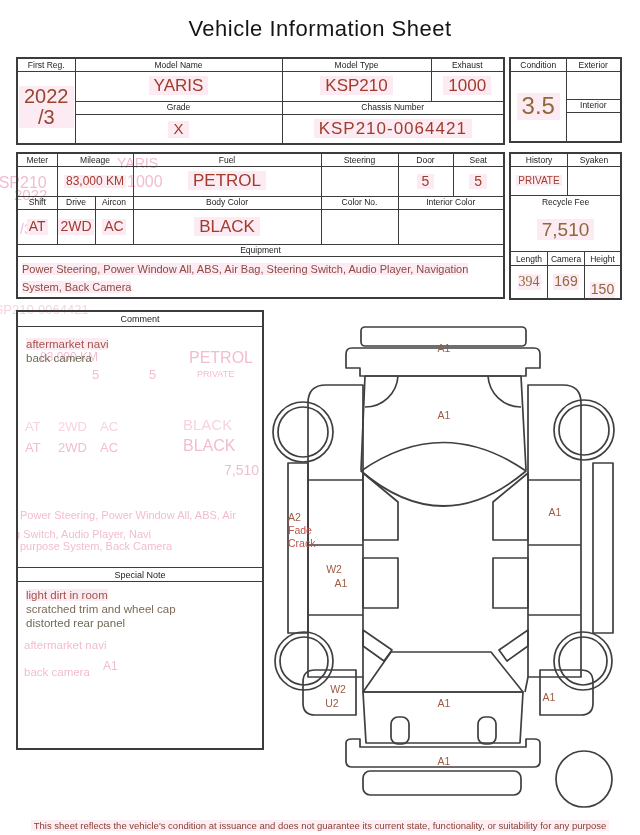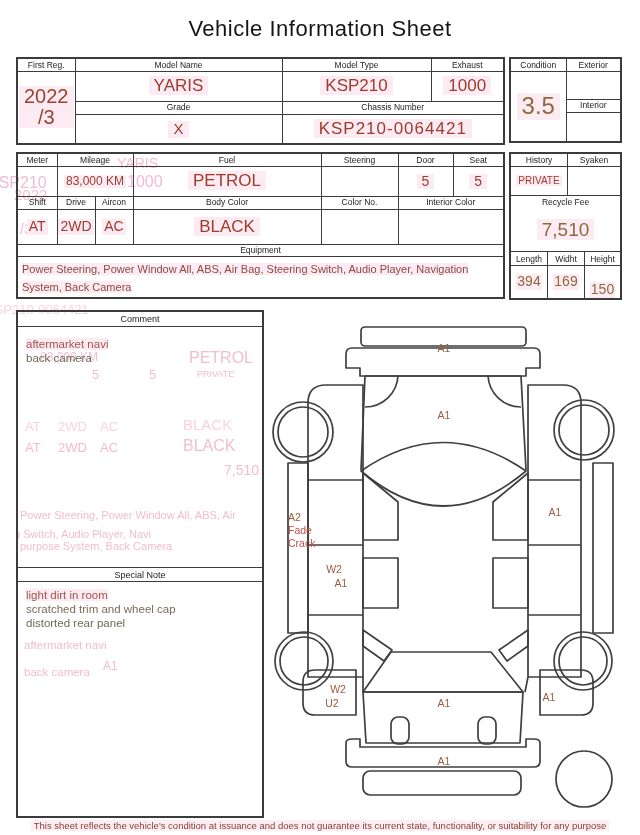--- a/index.html
+++ b/index.html
@@ -24,21 +24,21 @@
   .hl{background:#fcebf3;padding:0 5px;display:inline-block;line-height:1.12;}
   .preline{white-space:pre-line;line-height:1.05;}
   
   .p2{position:absolute;left:509px;top:152px;width:113px;height:148px;border:2px solid #3c3c3c;
       box-sizing:border-box;display:flex;flex-direction:column;z-index:1;}
   .p2row{display:flex;box-sizing:border-box;}
   .p2cell{box-sizing:border-box;display:flex;align-items:center;justify-content:center;}
   .bb{border-bottom:1px solid #3c3c3c;} .br{border-right:1px solid #3c3c3c;}
   .hdtxt{font-size:8.5px;color:#1c1c1c;}
   
-  .notes{position:absolute;left:16px;top:310px;width:248px;height:508px;border:2px solid #3c3c3c;
+  .notes{position:absolute;left:16px;top:310px;width:248px;height:440px;border:2px solid #3c3c3c;
          box-sizing:border-box;z-index:1;}
   .notehdr{position:absolute;left:0;width:100%;height:15px;border-bottom:1px solid #3c3c3c;
            box-sizing:border-box;text-align:center;font-size:9px;color:#1c1c1c;line-height:14px;}
   .noteline{position:absolute;font-size:11.5px;line-height:1.1;white-space:nowrap;}
   .c-red{color:#a3554a;} .c-olive{color:#6e6a55;} .c-olive2{color:#7d6a58;}
   
   .ghost{position:absolute;color:#f2bcd2;white-space:nowrap;z-index:0;line-height:1;}
   .ghost.light{color:#f7d3e2;}
   .gclip{position:absolute;overflow:hidden;z-index:0;}
   
@@ -208,26 +208,26 @@
   <div class="p2row" style="height:13px;">
     <div class="p2cell hdtxt" style="flex:1;">Recycle Fee</div>
   </div>
   <div class="p2row bb" style="height:45px;">
     <div class="p2cell vbrown" style="flex:1;font-size:19px;">
         <span class="hl">7,510</span>
       </div>
   </div>
   <div class="p2row bb" style="height:15px;">
     <div class="p2cell br hdtxt" style="width:37px;">Length</div>
-    <div class="p2cell br hdtxt" style="width:37px;">Widht</div>
+    <div class="p2cell br hdtxt" style="width:37px;">Camera</div>
     <div class="p2cell hdtxt" style="flex:1;">Height</div>
   </div>
   <div class="p2row" style="flex:1;">
     <div class="p2cell br fs14 vbrown" style="width:37px;">
-        <span class="hl" style="padding:0 1px;">394</span>
+        <span class="hl" style="padding:0 1px;font-family:Liberation Serif, serif;">394</span>
       </div>
     <div class="p2cell br fs14 vbrown" style="width:37px;">
         <span class="hl" style="padding:0 1px;">169</span>
       </div>
     <div class="p2cell fs14 vbrown" style="flex:1;margin-top:16px;">
         <span class="hl" style="padding:0 1px;">150</span>
       </div>
   </div>
 </div>
 

